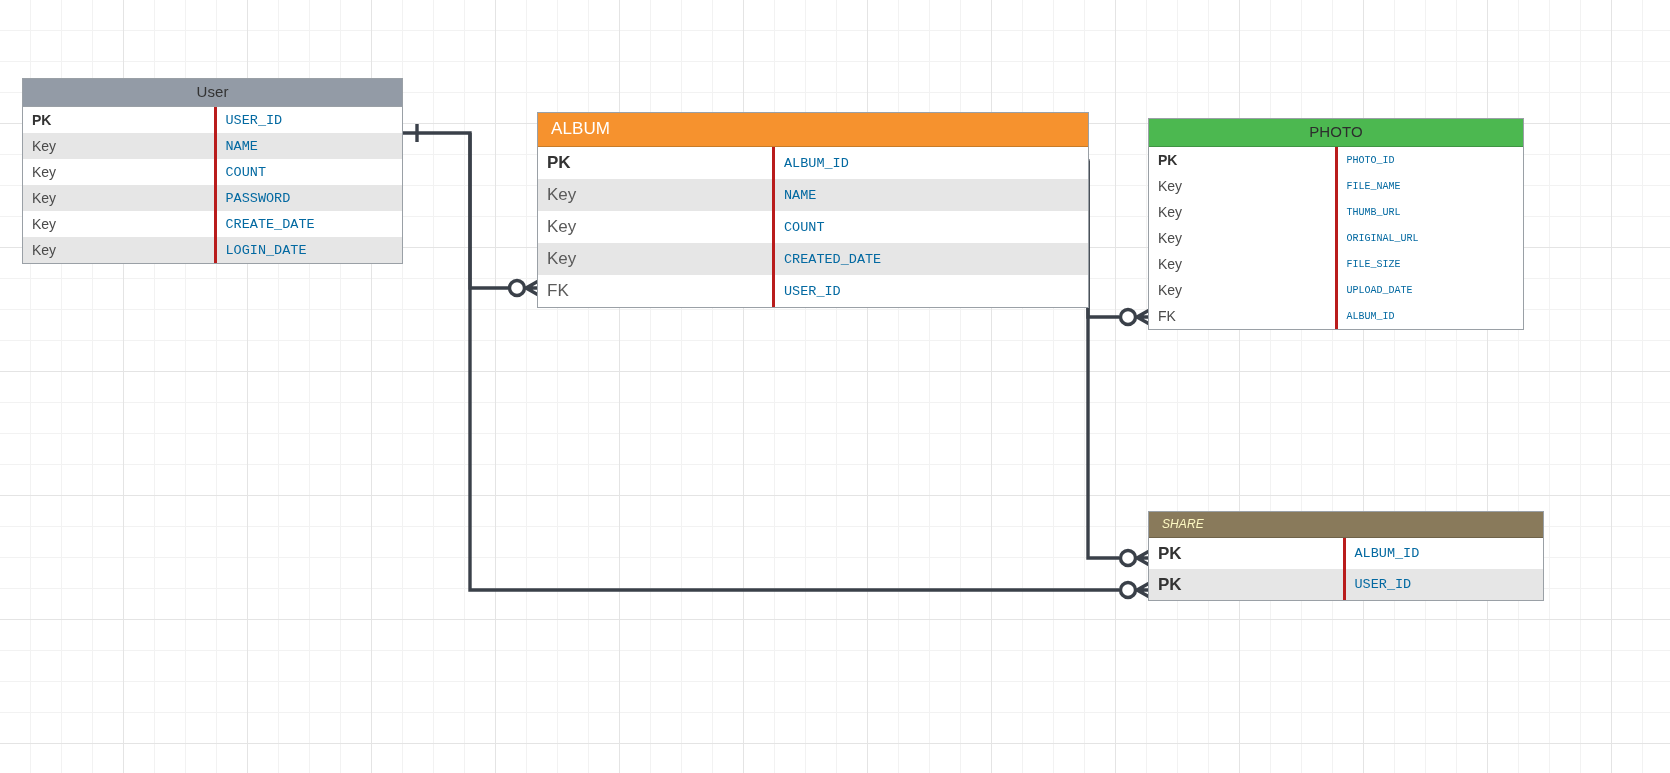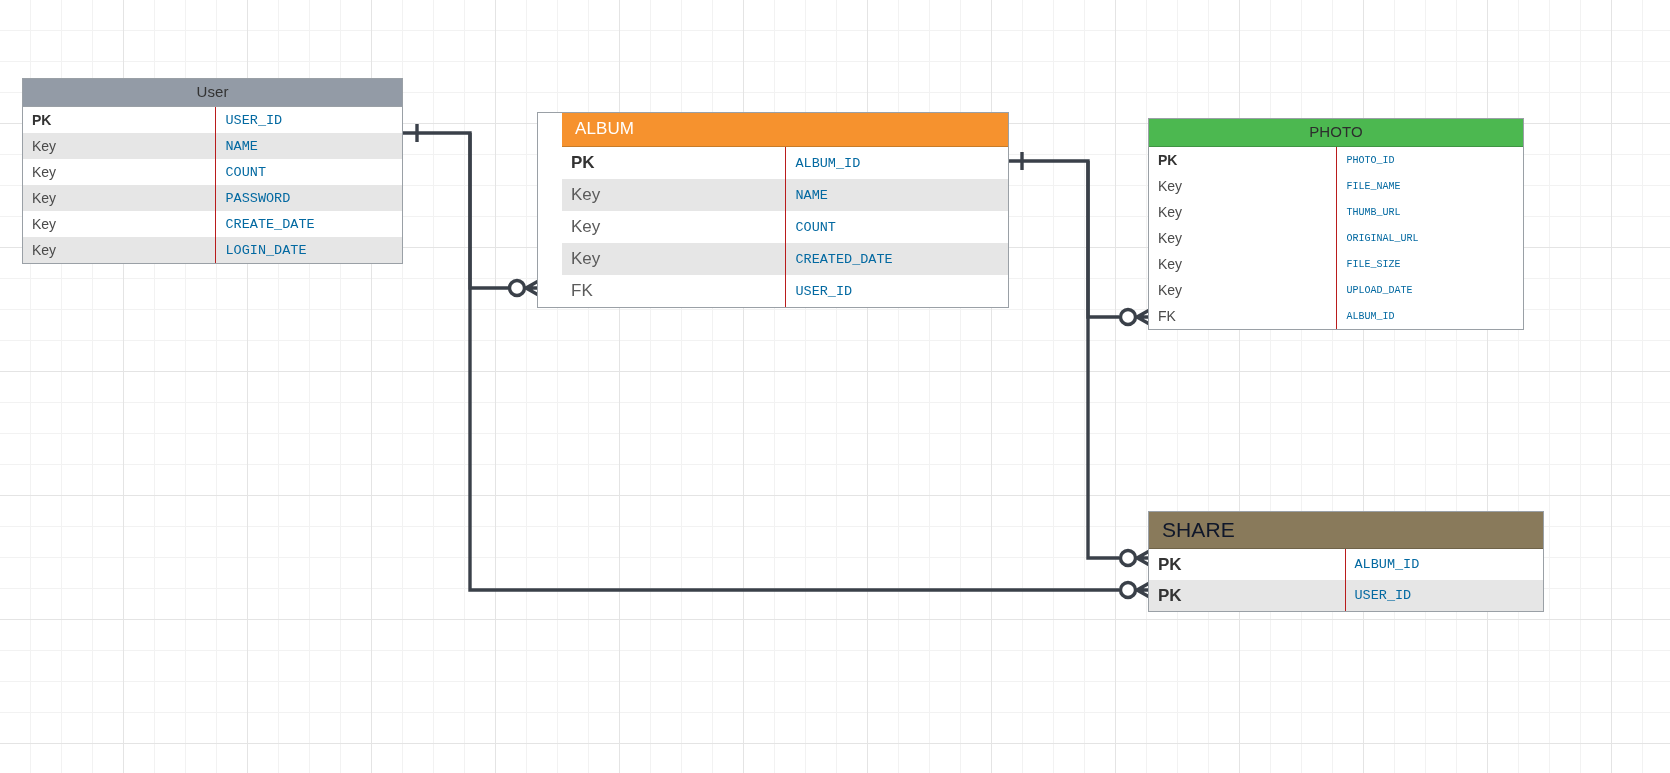--- a/index.html
+++ b/index.html
@@ -62,21 +62,21 @@
     display: block;
   }
   .row {
     display: flex;
     box-sizing: border-box;
     width: 100%;
   }
   .row.alt { background: #e6e6e6; }
   .cell-key {
     box-sizing: border-box;
-    border-right: 1px solid #b91c1c;
+    border-right: 3px solid #b91c1c;
     color: #4a4a4a;
     display: flex;
     align-items: center;
     padding-left: 9px;
     overflow: hidden;
     white-space: nowrap;
   }
   .cell-key.pk {
     font-weight: bold;
     color: #333333;
@@ -103,22 +103,21 @@
     padding: 4px 0 5px 0;
   }
   #entity-user .row { height: 26px; }
   #entity-user .cell-key { width: 194px; font-size: 14px; }
   #entity-user .cell-key.pk { font-size: 14px; }
   #entity-user .cell-val { width: 186px; font-size: 13.5px; }
 
   
   #entity-album {
     left: 537px; top: 112px;
-    width: 472px;
-    padding-left: 24px;
+    width: 552px;
   }
   #entity-album .entity-header {
     background: #f6922e;
     color: #ffffff;
     font-size: 17px;
     text-align: left;
     padding: 6px 0 7px 13px;
     border-bottom: 1px solid #c77b28;
   }
   #entity-album .row { height: 32px; }
@@ -143,25 +142,26 @@
   #entity-photo .cell-key.pk { font-size: 14px; }
   #entity-photo .cell-val { width: 189px; font-size: 10px; }
 
   
   #entity-share {
     left: 1148px; top: 511px;
     width: 396px;
   }
   #entity-share .entity-header {
     background: #897a5b;
-    color: #0f172a;
-    font-size: 21px;
+    color: #fef9c3;
+    font-size: 12px;
     text-align: left;
     padding: 5px 0 6px 13px;
     border-bottom: 1px solid #6f6349;
+    font-style: italic;
   }
   #entity-share .row { height: 31px; }
   #entity-share .cell-key { width: 197px; font-size: 17px; }
   #entity-share .cell-key.pk { font-size: 17px; }
   #entity-share .cell-val { width: 198px; font-size: 13.5px; }
 </style>
 </head>
 <body>
 
 <div id="canvas">

